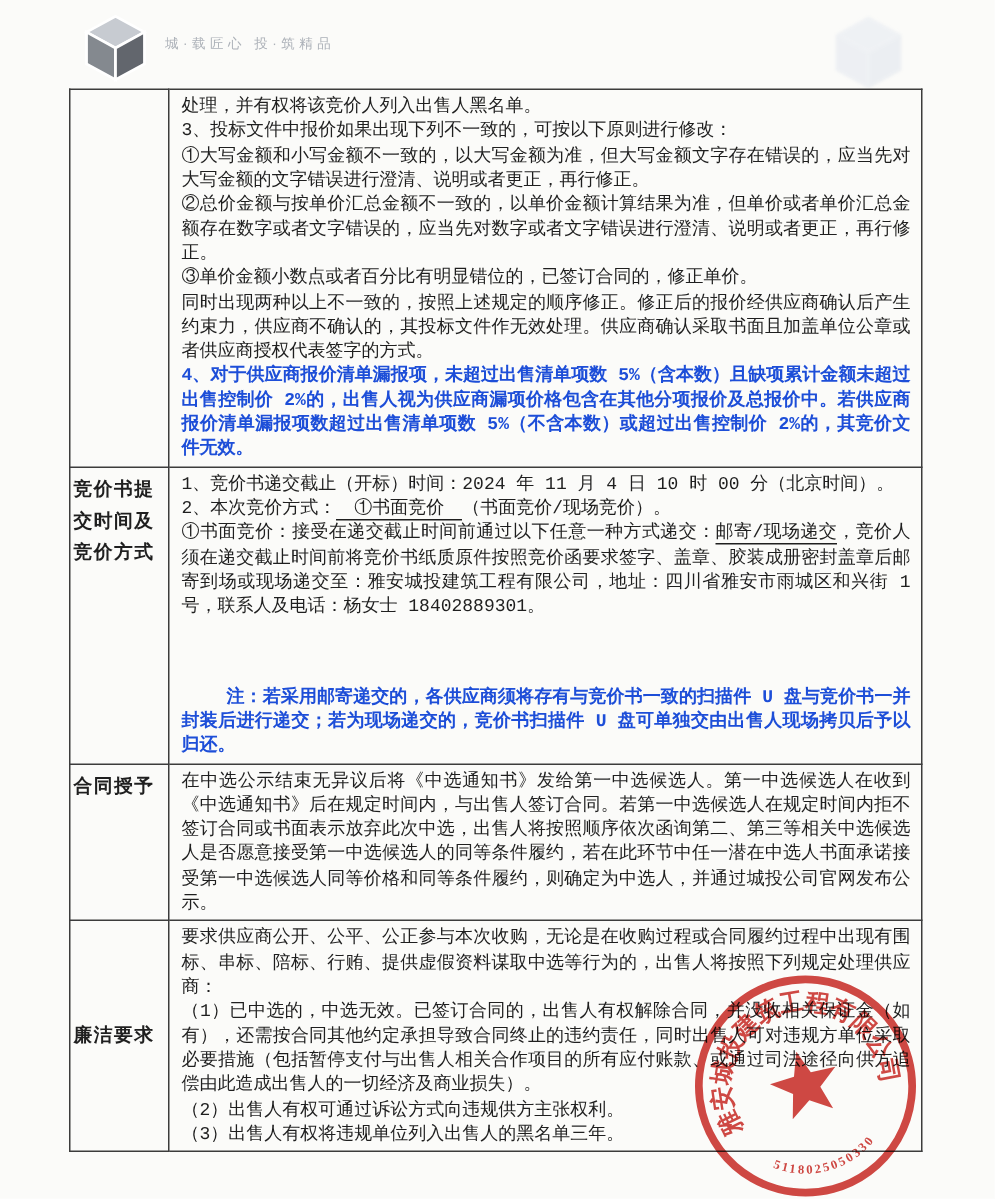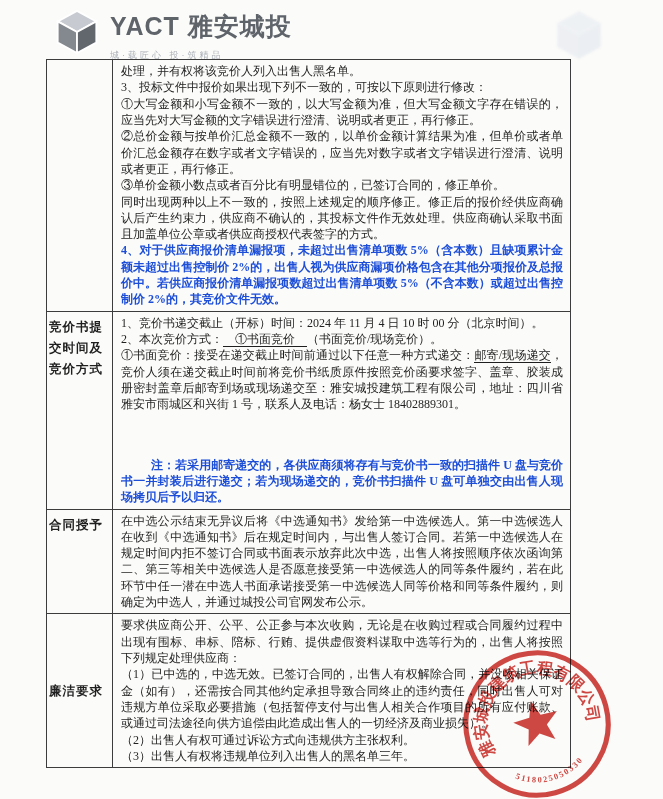--- a/index.html
+++ b/index.html
@@ -17,22 +17,22 @@
     font-size:25px;font-weight:700;color:#5f646b;letter-spacing:1px;line-height:1.05;
   }
   .brand-tagline{
     font-family:"Liberation Sans","DejaVu Sans",sans-serif;
     font-size:9px;color:#acb1b8;letter-spacing:3px;margin-top:10px;
   }
   
   .bleed-cube{position:absolute;left:553px;top:8px;width:52px;height:54px;opacity:.5;filter:blur(1px);transform:scaleX(-1);}
   
   .doc-table{
-    position:absolute;left:46px;top:59px;width:525px;
-    border-collapse:collapse;table-layout:fixed;
+    position:absolute;left:46px;top:59px;width:569px;
+    border-collapse:collapse;table-layout:fixed;font-family:Liberation Mono, monospace;
   }
   .doc-table td{border:1px solid #3c3c3c;vertical-align:top;}
   .doc-table col.c-label{width:66px;}
   .label-cell{
     font-size:12.5px;font-weight:700;letter-spacing:1px;
     padding:5px 4px 4px 2px;line-height:1.7;
   }
   .label-cell.middle{vertical-align:middle;}
   .content-cell{padding:3px 7px 3px 8px;}
   .para{
@@ -53,21 +53,20 @@
 </head>
 <body>
 
 <div class="logo-wrap">
   <svg class="cube" viewBox="0 0 100 100" aria-hidden="true">
     <polygon points="50,4 92,27 50,50 8,27" fill="#c7cbd1" stroke="#ffffff" stroke-width="4"></polygon>
     <polygon points="8,27 50,50 50,96 8,73" fill="#84898f" stroke="#ffffff" stroke-width="4"></polygon>
     <polygon points="92,27 50,50 50,96 92,73" fill="#62666d" stroke="#ffffff" stroke-width="4"></polygon>
   </svg>
   <div class="brand-block">
-    <div class="brand-name">YACT 雅安城投</div>
     <div class="brand-tagline">城·载匠心  投·筑精品</div>
   </div>
 </div>
 
 <svg class="bleed-cube" viewBox="0 0 100 100" aria-hidden="true">
   <polygon points="50,4 92,27 50,50 8,27" fill="#e3e8f0"></polygon>
   <polygon points="8,27 50,50 50,96 8,73" fill="#dde3ec"></polygon>
   <polygon points="92,27 50,50 50,96 92,73" fill="#e0e5ee"></polygon>
 </svg>
 

